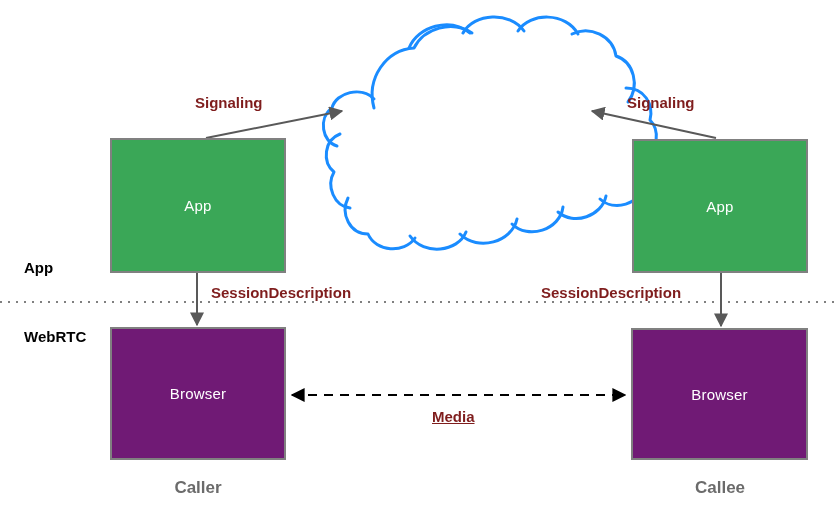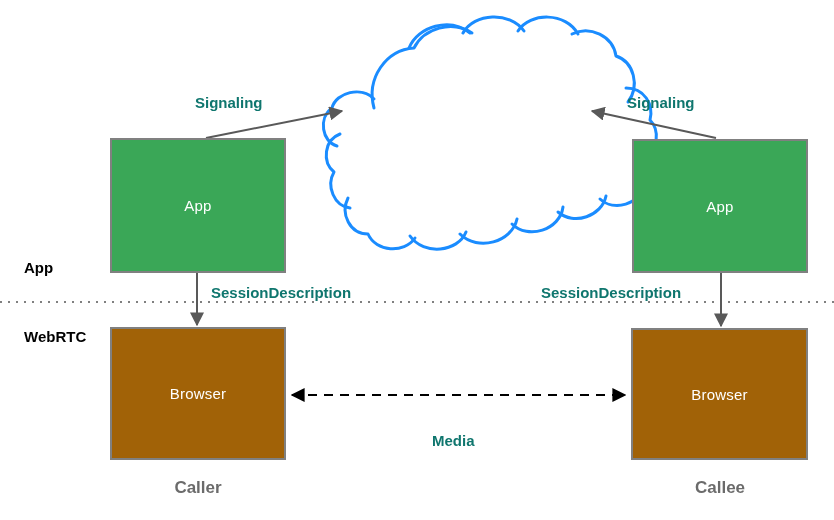--- a/index.html
+++ b/index.html
@@ -37,35 +37,35 @@
     color: #ffffff;
     font-size: 15px;
     font-family: "Liberation Sans", sans-serif;
     font-weight: normal;
     letter-spacing: 0.2px;
   }
   .node-box.app {
     background: #3AA757;
   }
   .node-box.browser {
-    background: #a16207;
+    background: #701a75;
   }
 
   #app-box-caller    { left: 110px; top: 138px; width: 176px; height: 135px; }
   #app-box-callee    { left: 632px; top: 139px; width: 176px; height: 134px; }
   #browser-box-caller{ left: 110px; top: 327px; width: 176px; height: 133px; }
   #browser-box-callee{ left: 631px; top: 328px; width: 177px; height: 132px; }
 
   
   .edge-label {
     position: absolute;
     font-family: "Liberation Sans", sans-serif;
     font-weight: bold;
     font-size: 15px;
-    color: #0f766e;
+    color: #7f1d1d;
     white-space: nowrap;
   }
   .layer-label {
     position: absolute;
     font-family: "Liberation Sans", sans-serif;
     font-weight: bold;
     font-size: 15px;
     color: #000000;
     white-space: nowrap;
   }
@@ -76,21 +76,21 @@
     font-size: 17px;
     color: #6B6B6B;
     white-space: nowrap;
     text-align: center;
   }
 
   #label-signaling-left  { left: 195px; top: 94px; }
   #label-signaling-right { left: 627px; top: 94px; }
   #label-sd-left         { left: 211px; top: 284px; }
   #label-sd-right        { left: 541px; top: 284px; }
-  #label-media           { left: 432px; top: 432px; }
+  #label-media           { left: 432px; top: 408px; text-decoration: underline; }
 
   #label-layer-app     { left: 24px; top: 259px; }
   #label-layer-webrtc  { left: 24px; top: 328px; text-align: right; }
 
   #label-role-caller { left: 138px; top: 478px; width: 120px; }
   #label-role-callee { left: 660px; top: 478px; width: 120px; }
 </style>
 </head>
 <body>
 

